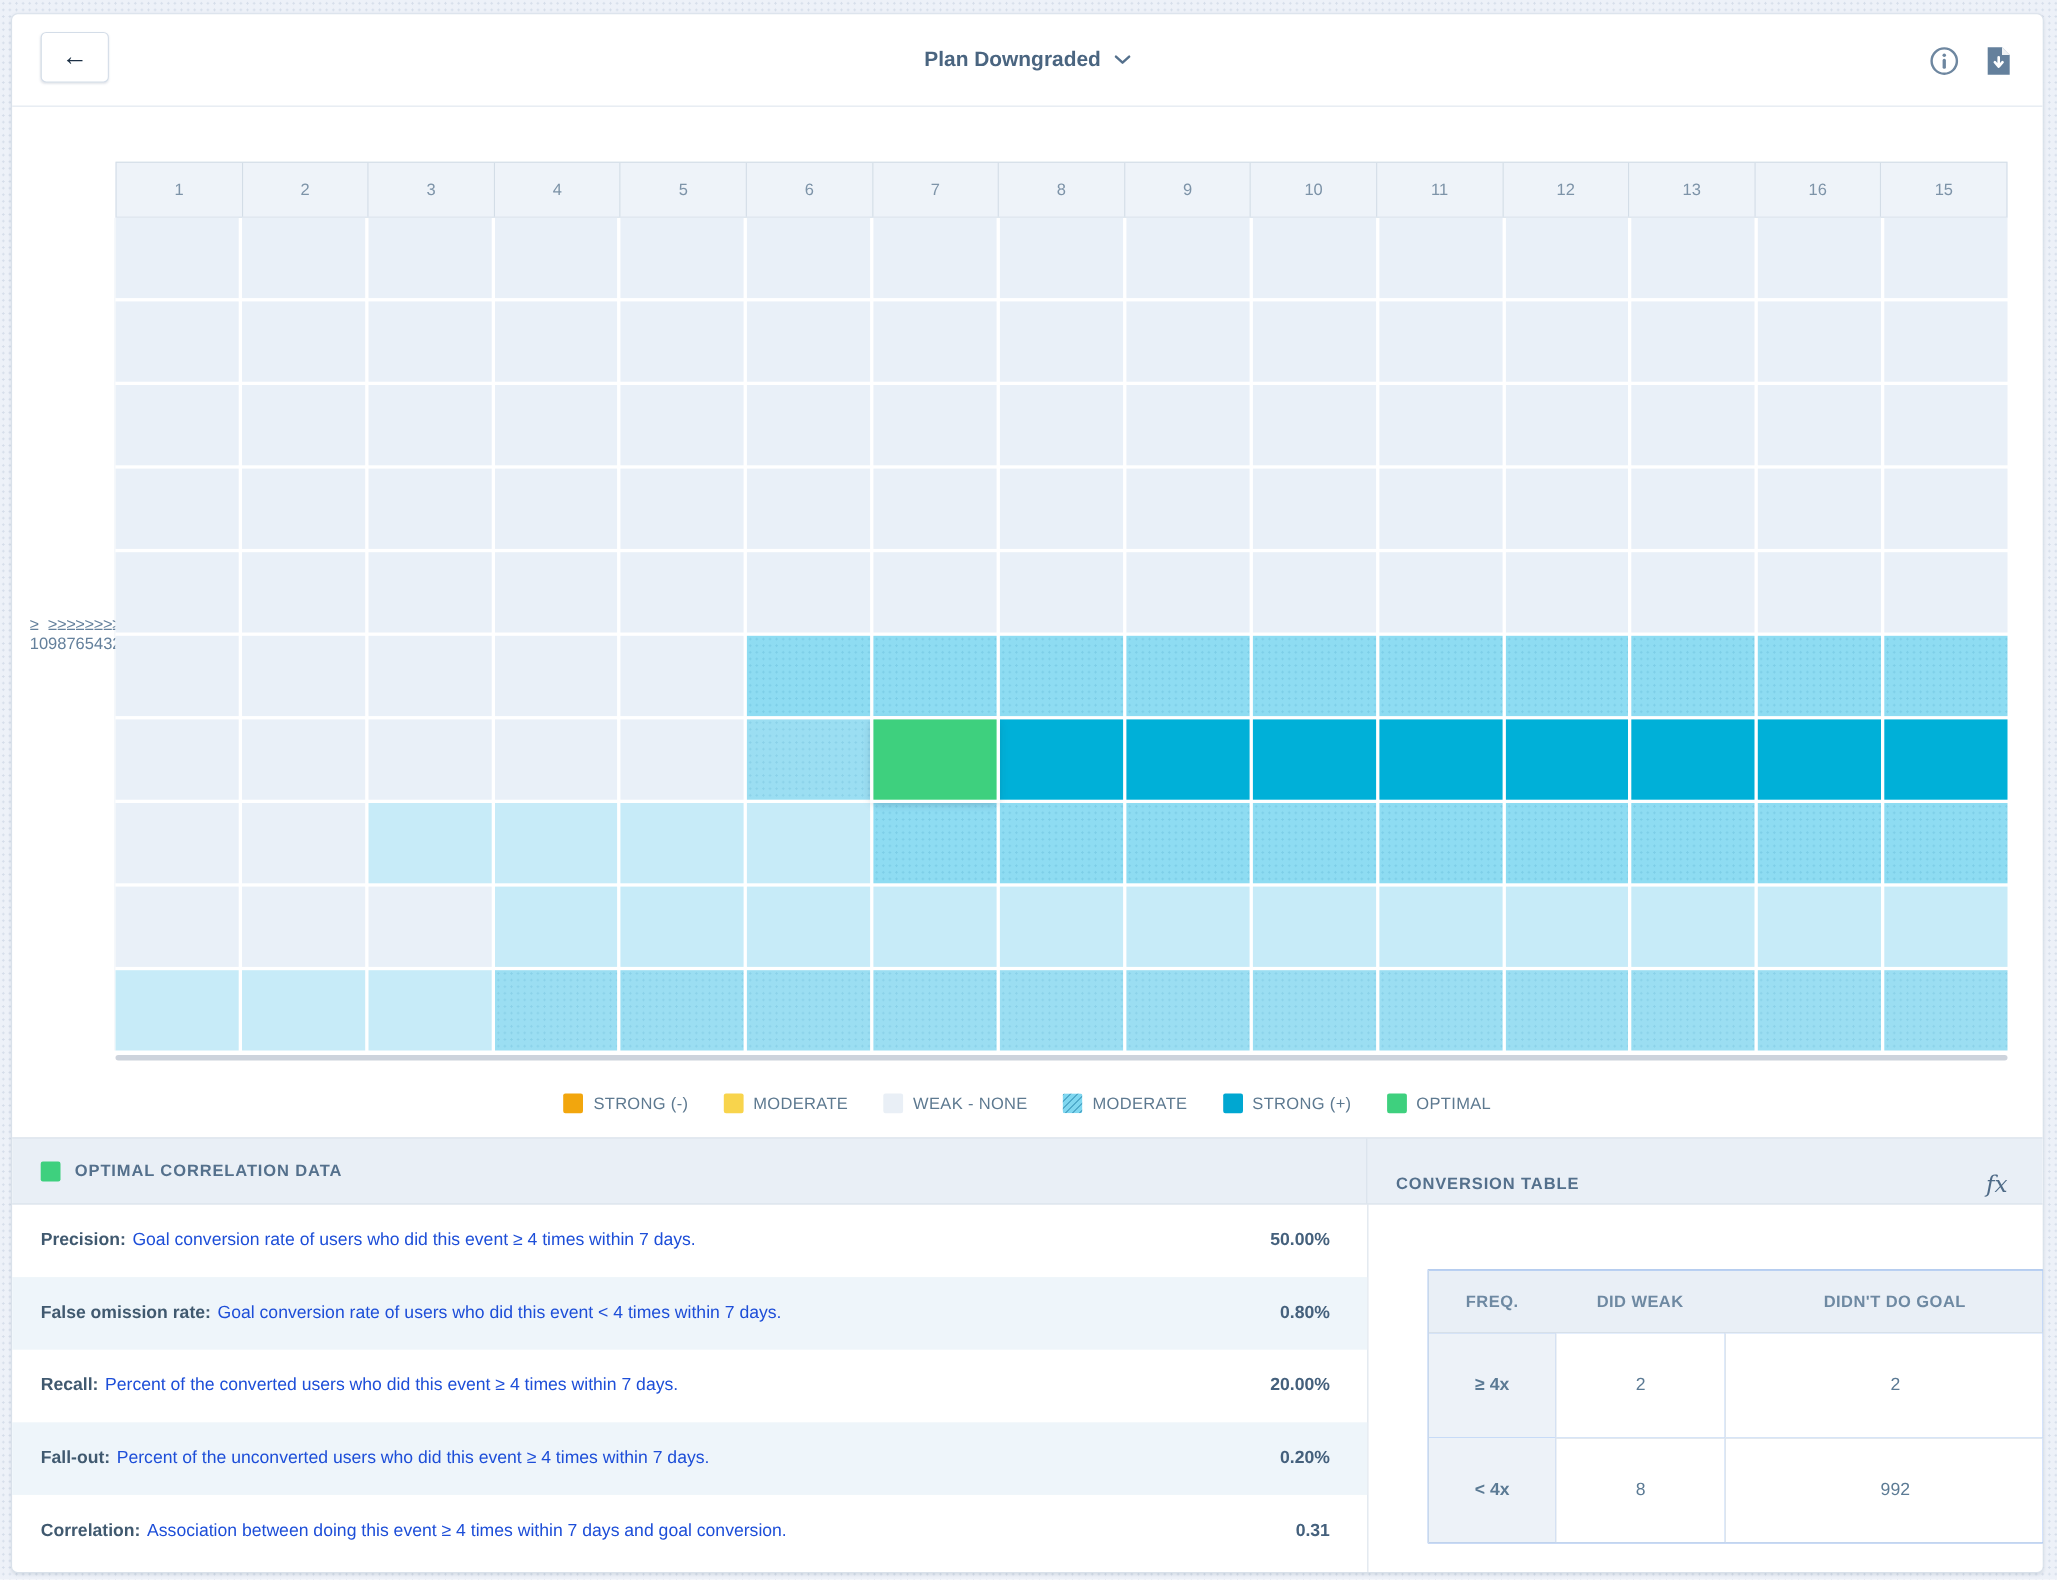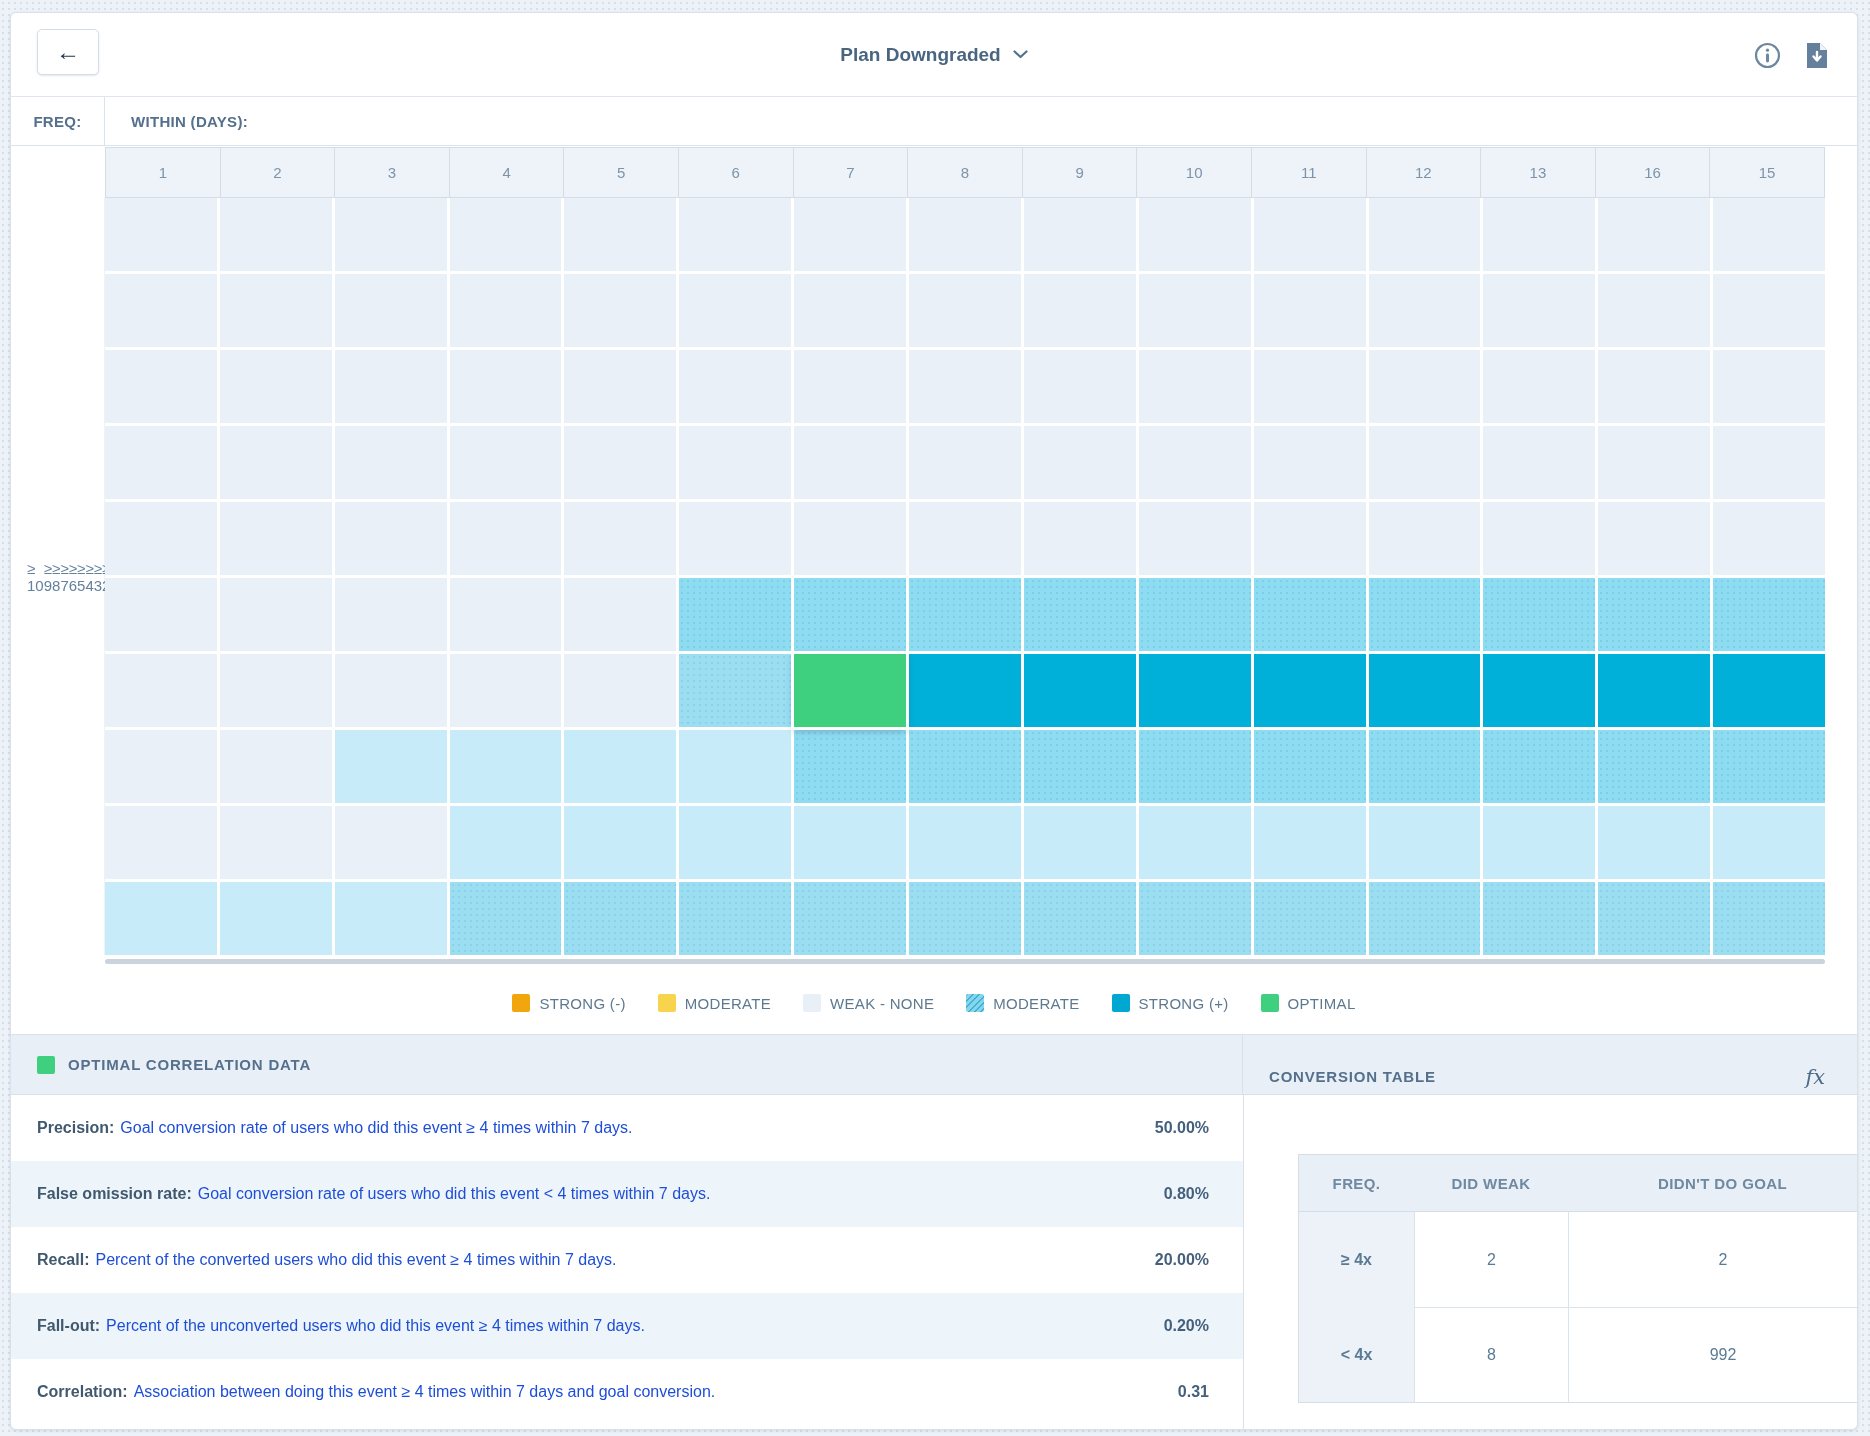--- a/index.html
+++ b/index.html
@@ -132,24 +132,20 @@
       <div class="icon-btn">
         <svg width="24" height="29" viewBox="0 0 24 29">
           <path d="M2 2 h13 l7 7 v18 h-20 z" fill="#64809c"></path>
           <path d="M15 2 l7 7 h-7 z" fill="#ffffff" opacity="0.9"></path>
           <path d="M12 11 v8 M8.5 15.5 L12 19.5 L15.5 15.5" fill="none" stroke="#ffffff" stroke-width="2.4" stroke-linecap="round" stroke-linejoin="round"></path>
         </svg>
       </div>
     </div>
   </div>
 
-  <div class="freq-band">
-    <div class="freq-cell">FREQ:</div>
-    <div class="within-cell">WITHIN (DAYS):</div>
-  </div>
 
   <div class="col-headers">
       <div class="col-h">1</div>
       <div class="col-h">2</div>
       <div class="col-h">3</div>
       <div class="col-h">4</div>
       <div class="col-h">5</div>
       <div class="col-h">6</div>
       <div class="col-h">7</div>
       <div class="col-h">8</div>

